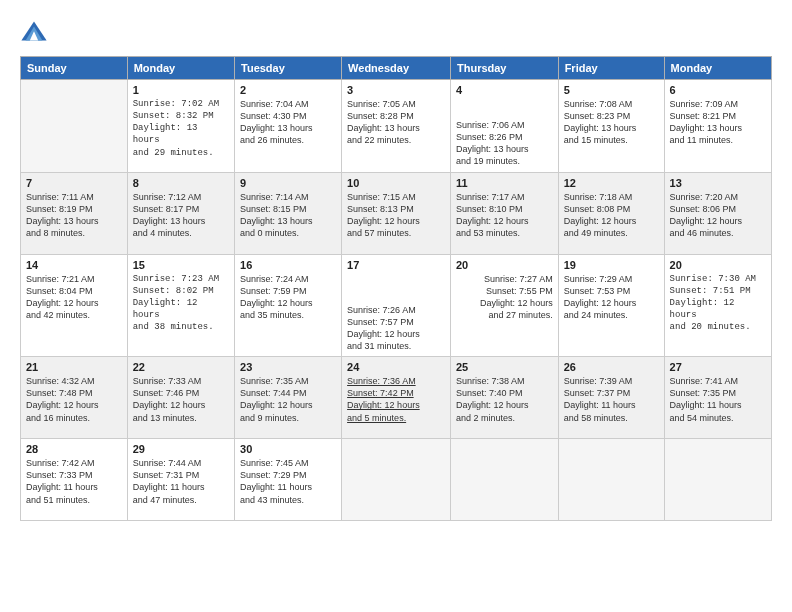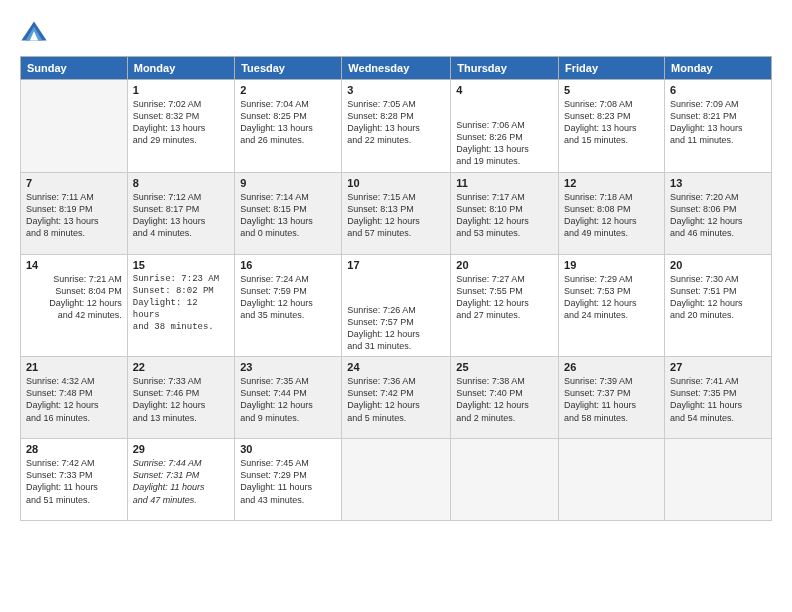--- a/index.html
+++ b/index.html
@@ -132,29 +132,29 @@
           <th>Thursday</th>
           <th>Friday</th>
           <th>Monday</th>
         </tr>
     </thead>
     <tbody id="calendar-body">
     <tr>
           <td class="empty"></td>
           <td>
             <div class="day-num">1</div>
-            <div class="day-info" style="white-space: pre-line;">Sunrise: 7:02 AM
+            <div class="day-info" style="white-space: pre-line; font-family: Liberation Mono, monospace;">Sunrise: 7:02 AM
 Sunset: 8:32 PM
 Daylight: 13 hours
 and 29 minutes.</div>
           </td>
           <td>
             <div class="day-num">2</div>
             <div class="day-info" style="white-space: pre-line;">Sunrise: 7:04 AM
-Sunset: 8:25 PM
+Sunset: 4:30 PM
 Daylight: 13 hours
 and 26 minutes.</div>
           </td>
           <td>
             <div class="day-num">3</div>
             <div class="day-info" style="white-space: pre-line;">Sunrise: 7:05 AM
 Sunset: 8:28 PM
 Daylight: 13 hours
 and 22 minutes.</div>
           </td>
@@ -227,21 +227,21 @@
             <div class="day-num">13</div>
             <div class="day-info" style="white-space: pre-line;">Sunrise: 7:20 AM
 Sunset: 8:06 PM
 Daylight: 12 hours
 and 46 minutes.</div>
           </td>
         </tr>
         <tr>
           <td>
             <div class="day-num">14</div>
-            <div class="day-info" style="white-space: pre-line; text-align: right;">Sunrise: 7:21 AM
+            <div class="day-info" style="white-space: pre-line;">Sunrise: 7:21 AM
 Sunset: 8:04 PM
 Daylight: 12 hours
 and 42 minutes.</div>
           </td>
           <td>
             <div class="day-num">15</div>
             <div class="day-info" style="white-space: pre-line; font-family: Liberation Mono, monospace;">Sunrise: 7:23 AM
 Sunset: 8:02 PM
 Daylight: 12 hours
 and 38 minutes.</div>
@@ -255,35 +255,35 @@
           </td>
           <td>
             <div class="day-num">17</div>
             <div class="day-info" style="white-space: pre-line; margin-top: 33px;">Sunrise: 7:26 AM
 Sunset: 7:57 PM
 Daylight: 12 hours
 and 31 minutes.</div>
           </td>
           <td>
             <div class="day-num">20</div>
-            <div class="day-info" style="white-space: pre-line;">Sunrise: 7:27 AM
+            <div class="day-info" style="white-space: pre-line; text-align: right;">Sunrise: 7:27 AM
 Sunset: 7:55 PM
 Daylight: 12 hours
 and 27 minutes.</div>
           </td>
           <td>
             <div class="day-num">19</div>
             <div class="day-info" style="white-space: pre-line;">Sunrise: 7:29 AM
 Sunset: 7:53 PM
 Daylight: 12 hours
 and 24 minutes.</div>
           </td>
           <td>
             <div class="day-num">20</div>
-            <div class="day-info" style="white-space: pre-line;">Sunrise: 7:30 AM
+            <div class="day-info" style="white-space: pre-line; font-family: Liberation Mono, monospace;">Sunrise: 7:30 AM
 Sunset: 7:51 PM
 Daylight: 12 hours
 and 20 minutes.</div>
           </td>
         </tr>
         <tr class="row-shaded">
           <td>
             <div class="day-num">21</div>
             <div class="day-info" style="white-space: pre-line;">Sunrise: 4:32 AM
 Sunset: 7:48 PM
@@ -299,21 +299,21 @@
           </td>
           <td>
             <div class="day-num">23</div>
             <div class="day-info" style="white-space: pre-line;">Sunrise: 7:35 AM
 Sunset: 7:44 PM
 Daylight: 12 hours
 and 9 minutes.</div>
           </td>
           <td>
             <div class="day-num">24</div>
-            <div class="day-info" style="white-space: pre-line;">Sunrise: 7:36 AM
+            <div class="day-info" style="white-space: pre-line; text-decoration: underline;">Sunrise: 7:36 AM
 Sunset: 7:42 PM
 Daylight: 12 hours
 and 5 minutes.</div>
           </td>
           <td>
             <div class="day-num">25</div>
             <div class="day-info" style="white-space: pre-line;">Sunrise: 7:38 AM
 Sunset: 7:40 PM
 Daylight: 12 hours
 and 2 minutes.</div>
@@ -336,21 +336,21 @@
         <tr>
           <td>
             <div class="day-num">28</div>
             <div class="day-info" style="white-space: pre-line;">Sunrise: 7:42 AM
 Sunset: 7:33 PM
 Daylight: 11 hours
 and 51 minutes.</div>
           </td>
           <td>
             <div class="day-num">29</div>
-            <div class="day-info" style="white-space: pre-line; font-style: italic;">Sunrise: 7:44 AM
+            <div class="day-info" style="white-space: pre-line;">Sunrise: 7:44 AM
 Sunset: 7:31 PM
 Daylight: 11 hours
 and 47 minutes.</div>
           </td>
           <td>
             <div class="day-num">30</div>
             <div class="day-info" style="white-space: pre-line;">Sunrise: 7:45 AM
 Sunset: 7:29 PM
 Daylight: 11 hours
 and 43 minutes.</div>

